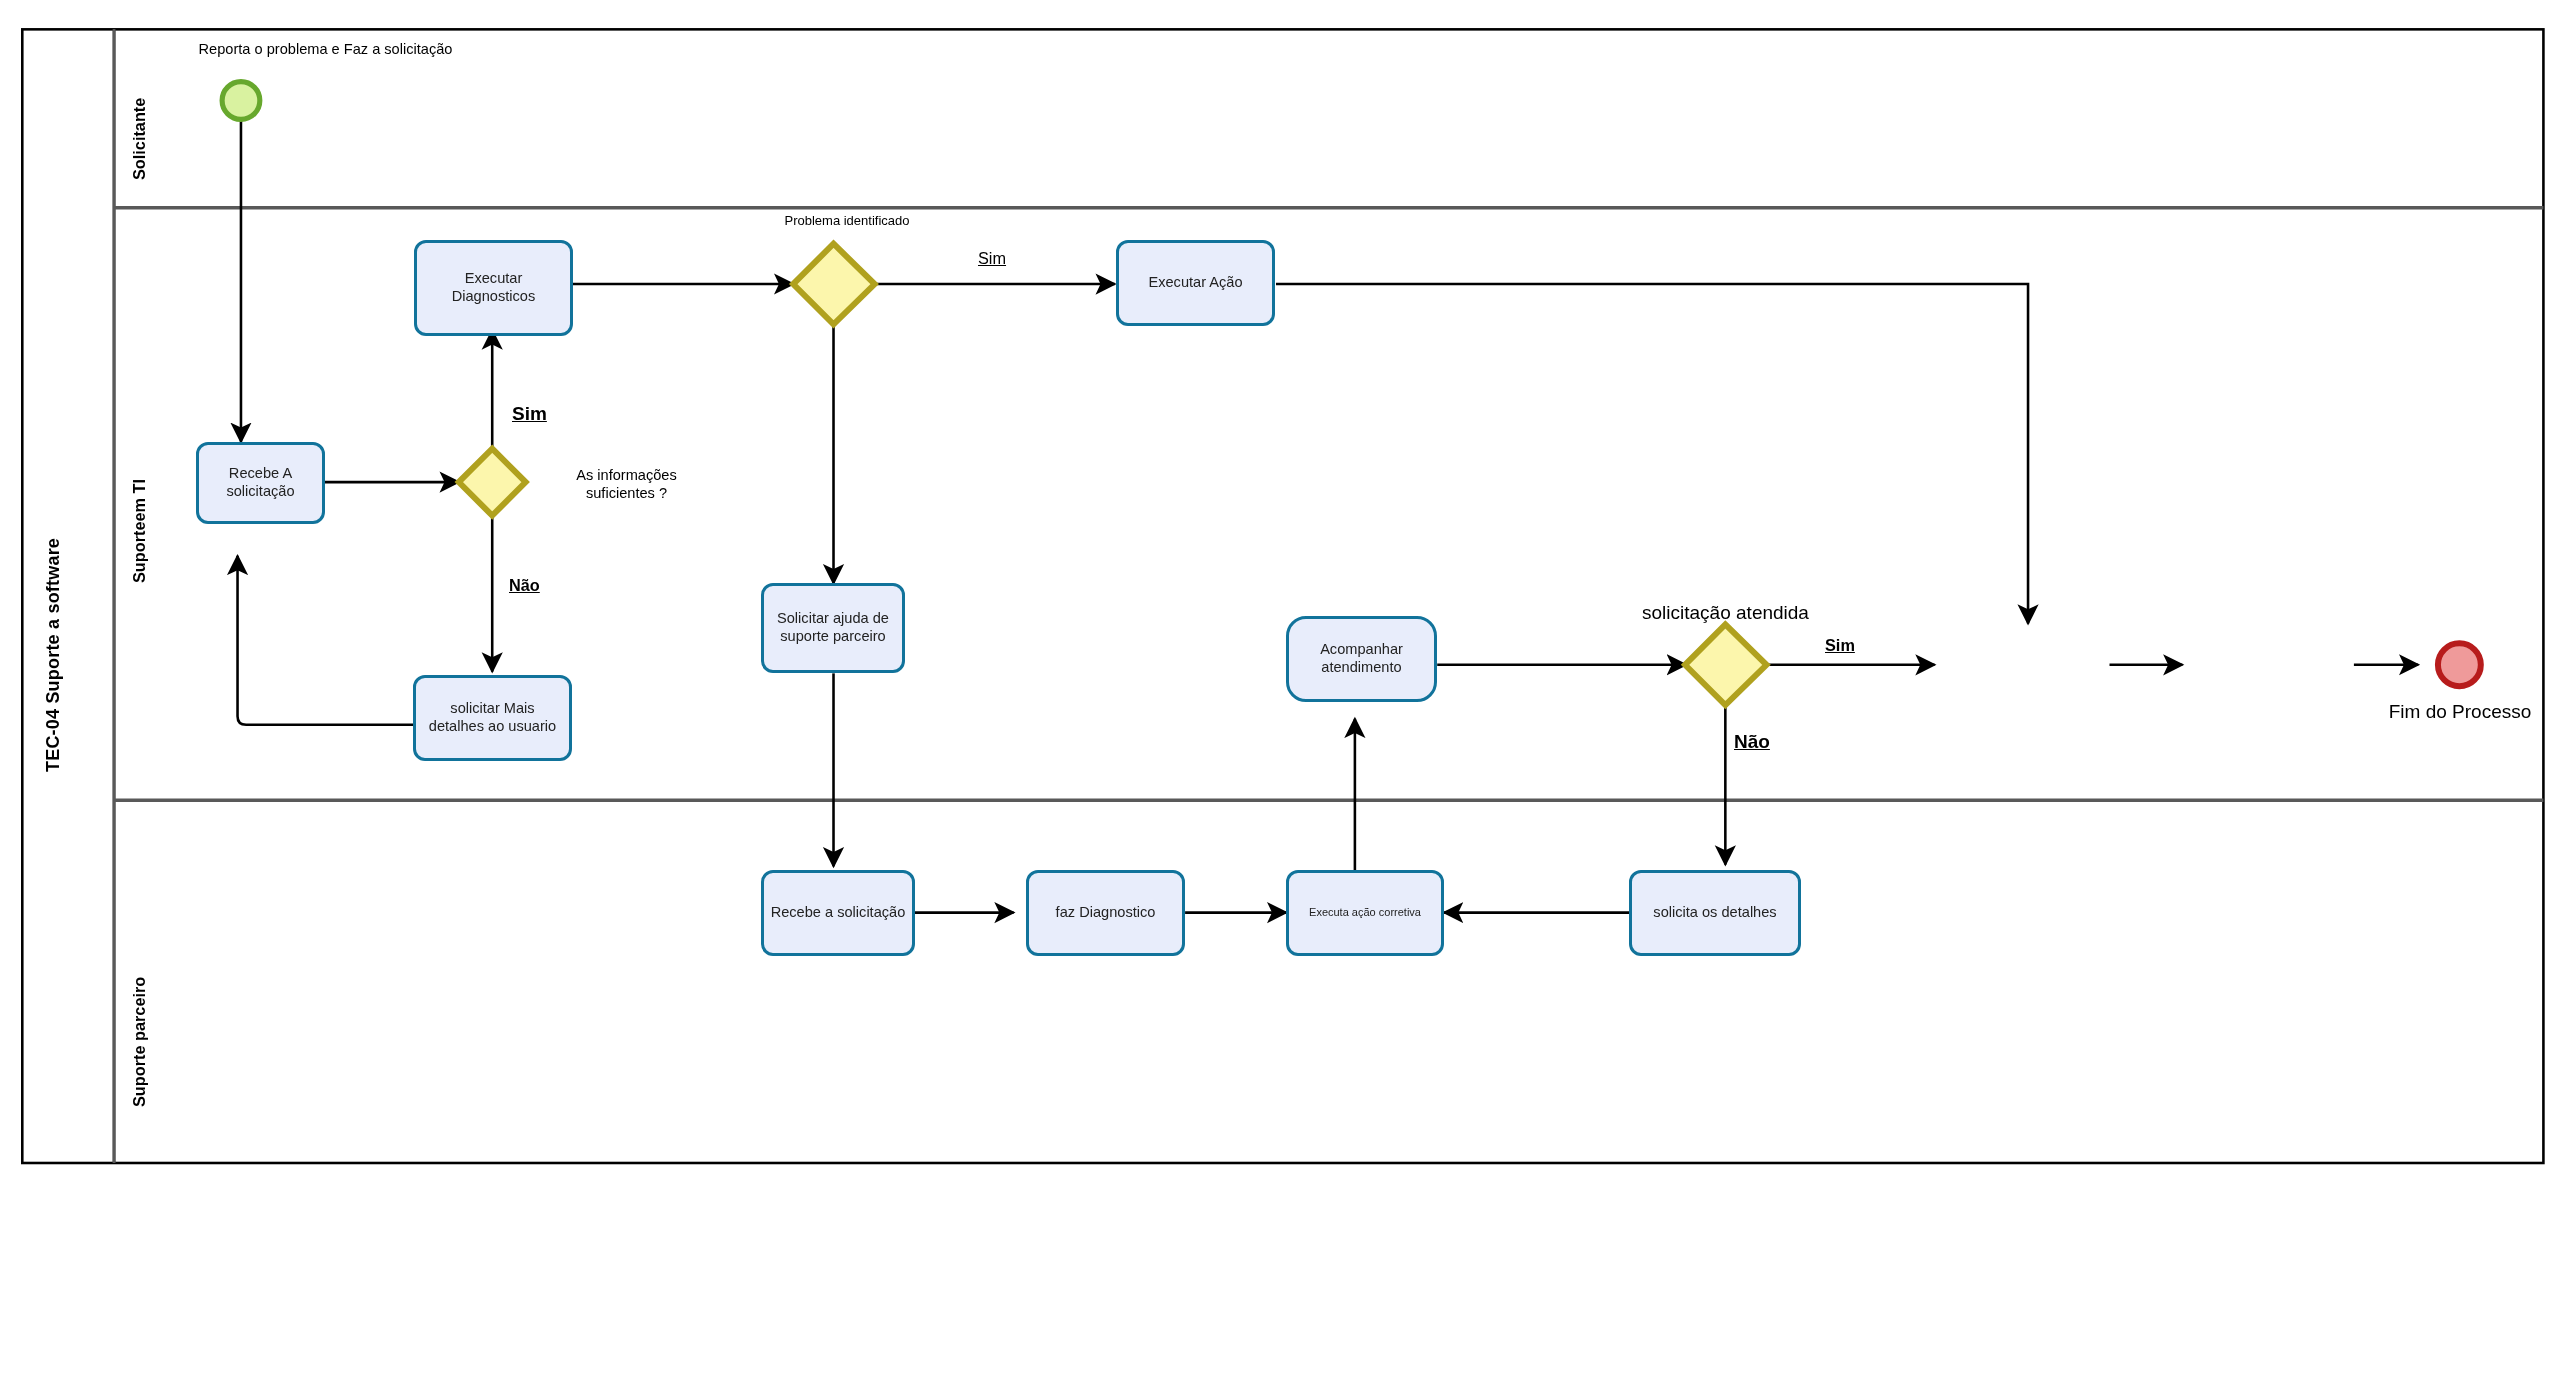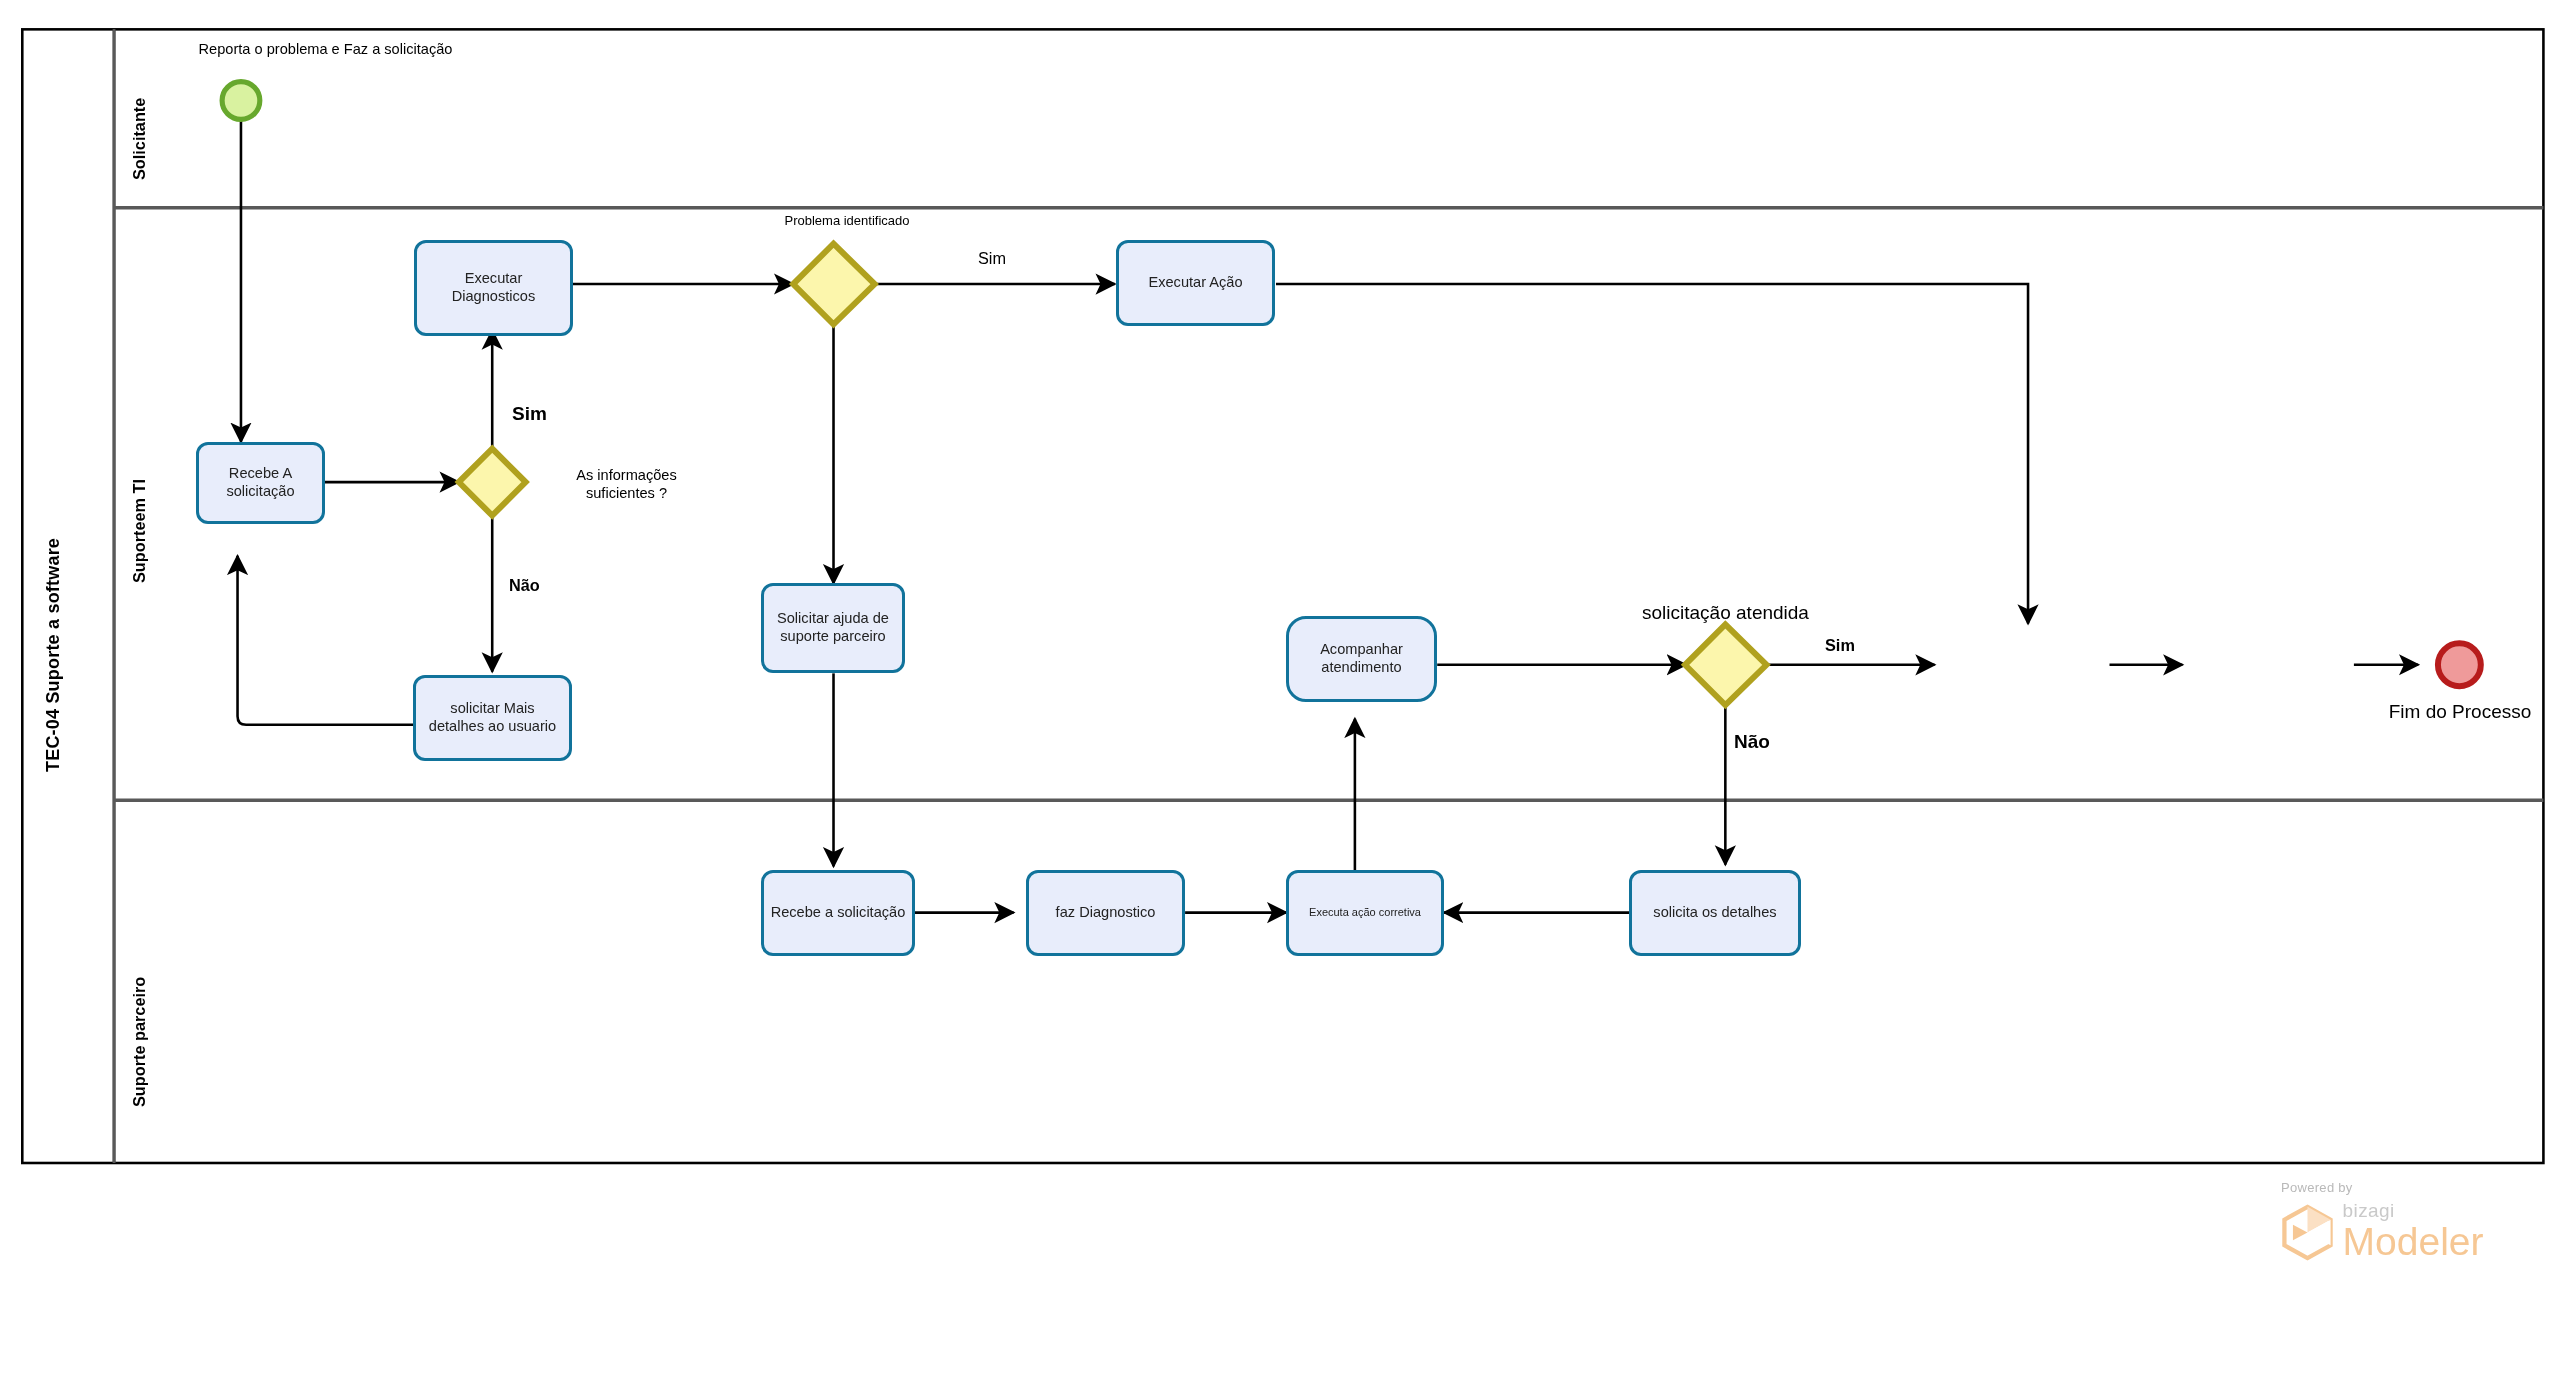--- a/index.html
+++ b/index.html
@@ -12,21 +12,21 @@
   .lane-title{position:absolute;writing-mode:vertical-rl;transform:rotate(180deg);
       font-weight:bold;font-size:16.3px;color:#000;white-space:nowrap;}
 
   
   .task{position:absolute;box-sizing:border-box;background:#e8edfb;
         border:3.4px solid #11739b;border-radius:12px;
         display:flex;align-items:center;justify-content:center;text-align:center;
         color:#222;line-height:1.22;padding:1.7px 5.1px;}
   .task span{display:block;}
   .ev-label{position:absolute;text-align:center;color:#000;line-height:1.2;}
-  .flow-label{position:absolute;font-weight:bold;color:#000;white-space:nowrap;}
+  .flow-label{position:absolute;font-weight:bold;color:#000;white-space:nowrap;text-decoration:underline;}
   .gw-label{position:absolute;color:#000;text-align:center;line-height:1.2;white-space:nowrap;}
 
   
   .wm{position:absolute;}
   .wm-top{font-size:13px;color:#b9b9b9;letter-spacing:0.3px;}
   .wm-bizagi{font-size:19px;color:#c9c9c9;letter-spacing:0.4px;}
   .wm-modeler{font-size:39px;color:#f6c794;line-height:1;}
 </style>
 </head>
 <body>
@@ -158,30 +158,15 @@
   <div class="gw-label" style="left:755px;top:213px;width:184px;font-size:13px;">Problema identificado</div>
 
   <div class="gw-label" style="left:1614px;top:602px;width:223px;font-size:19px;">solicitação atendida</div>
 
   <div class="flow-label" style="left:512px;top:403px;font-size:19px;">Sim</div>
   <div class="flow-label" style="left:509px;top:576px;font-size:16.3px;">Não</div>
   <div class="flow-label" style="left:978px;top:249px;font-size:16.3px;font-weight:normal;">Sim</div>
   <div class="flow-label" style="left:1825px;top:636px;font-size:16.3px;">Sim</div>
   <div class="flow-label" style="left:1734px;top:731px;font-size:19px;">Não</div>
 
-  <div class="wm" style="left:2281px;top:1180px;">
-    <div class="wm-top">Powered by</div>
-    <div style="display:flex;align-items:flex-end;gap:8.6px;margin-top:5.1px;">
-      <svg width="53" height="57" viewBox="0 0 62 66">
-        <polygon points="31,3 58,18 58,48 31,63 4,48 4,18" fill="none" stroke="#f6c794" stroke-width="5"></polygon>
-        <polygon points="31,3 58,18 31,33" fill="#fbe0c4"></polygon>
-        <polygon points="31,33 58,18 58,48" fill="#ffffff"></polygon>
-        <polygon points="14,24 31,33 14,42" fill="#f6c794"></polygon>
-      </svg>
-      <div>
-        <div class="wm-bizagi">bizagi</div>
-        <div class="wm-modeler">Modeler</div>
-      </div>
-    </div>
-  </div>
 
 </div>
 
 
 </body></html>

